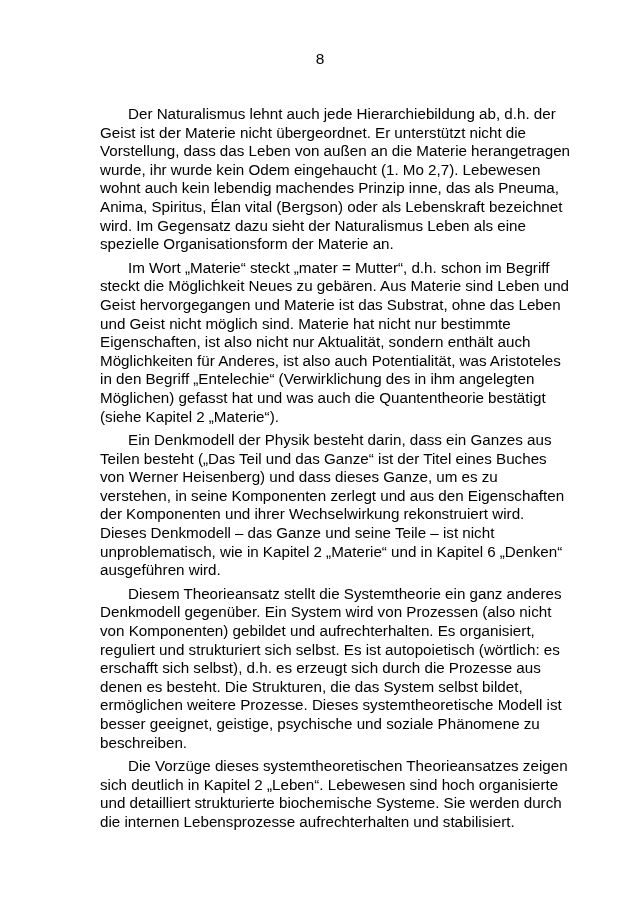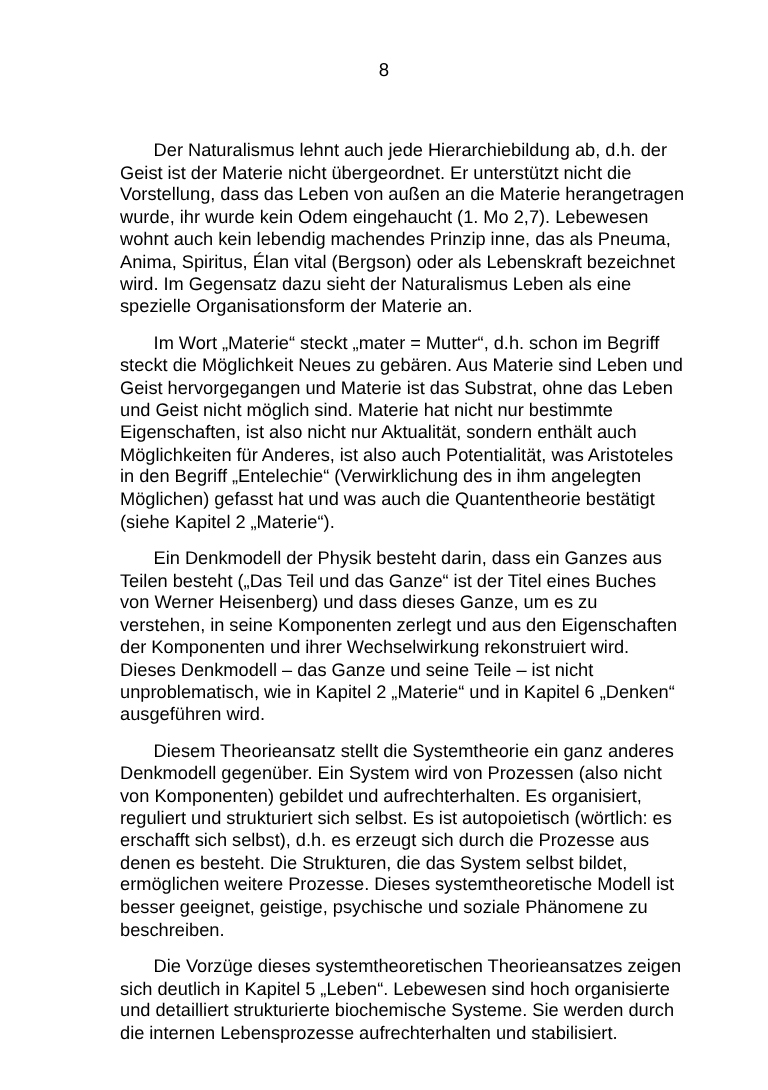--- a/index.html
+++ b/index.html
@@ -30,21 +30,21 @@
     line-height: 18.5px;
     letter-spacing: 0.1px;
   }
   .body-text {
     position: absolute;
     top: 105px;
     left: 100px;
     width: 472px;
   }
   .para {
-    margin: 12px 0 5px 0;
+    margin: 0 0 5px 0;
     padding: 0;
     font-size: 15.2px;
     line-height: 18.6px;
     text-align: left;
     text-indent: 28px;
     word-spacing: -0.1px;
     letter-spacing: 0.01px;
     white-space: pre-wrap;
   }
   .para:last-child {
@@ -61,17 +61,17 @@
   <div class="body-text">
 
     <p class="para">Der Naturalismus lehnt auch jede Hierarchiebildung ab, d.h. der Geist ist der Materie nicht übergeordnet. Er unterstützt nicht die Vorstellung, dass das Leben von außen an die Materie herangetragen wurde, ihr wurde kein Odem eingehaucht (1. Mo 2,7). Lebewesen wohnt auch kein lebendig machendes Prinzip inne, das als Pneuma, Anima, Spiritus, Élan vital (Bergson) oder als Lebenskraft bezeichnet wird. Im Gegensatz dazu sieht der Naturalismus Leben als eine spezielle Organisationsform der Materie an.</p>
 
     <p class="para">Im Wort „Materie“ steckt „mater = Mutter“, d.h. schon im Begriff steckt die Möglichkeit Neues zu gebären. Aus Materie sind Leben und Geist hervorgegangen und Materie ist das Substrat, ohne das Leben und Geist nicht möglich sind. Materie hat nicht nur bestimmte Eigenschaften, ist also nicht nur Aktualität, sondern enthält auch Möglichkeiten für Anderes, ist also auch Potentialität, was Aristoteles in den Begriff „Entelechie“ (Verwirklichung des in ihm angelegten Möglichen) gefasst hat und was auch die Quantentheorie bestätigt (siehe Kapitel 2 „Materie“).</p>
 
     <p class="para">Ein Denkmodell der Physik besteht darin, dass ein Ganzes aus Teilen besteht („Das Teil und das Ganze“ ist der Titel eines Buches von Werner Heisenberg) und dass dieses Ganze, um es zu verstehen, in seine Komponenten zerlegt und aus den Eigenschaften der Komponenten und ihrer Wechselwirkung rekonstruiert wird. Dieses Denkmodell – das Ganze und seine Teile – ist nicht unproblematisch, wie in Kapitel 2 „Materie“ und in Kapitel 6 „Denken“ ausgeführen wird.</p>
 
     <p class="para">Diesem Theorieansatz stellt die Systemtheorie ein ganz anderes Denkmodell gegenüber. Ein System wird von Prozessen (also nicht von Komponenten) gebildet und aufrechterhalten. Es organisiert, reguliert und strukturiert sich selbst. Es ist autopoietisch (wörtlich: es erschafft sich selbst), d.h. es erzeugt sich durch die Prozesse aus denen es besteht. Die Strukturen, die das System selbst bildet, ermöglichen weitere Prozesse. Dieses systemtheoretische Modell ist besser geeignet, geistige, psychische und soziale Phänomene zu beschreiben.</p>
 
-    <p class="para">Die Vorzüge dieses systemtheoretischen Theorieansatzes zeigen sich deutlich in Kapitel 5 „Leben“. Lebewesen sind hoch organisierte und detailliert strukturierte biochemische Systeme. Sie werden durch die internen Lebensprozesse aufrechterhalten und stabilisiert.</p>
+    <p class="para">Die Vorzüge dieses systemtheoretischen Theorieansatzes zeigen sich deutlich in Kapitel 2 „Leben“. Lebewesen sind hoch organisierte und detailliert strukturierte biochemische Systeme. Sie werden durch die internen Lebensprozesse aufrechterhalten und stabilisiert.</p>
 
   </div>
 
 </div>
 
 </body></html>

